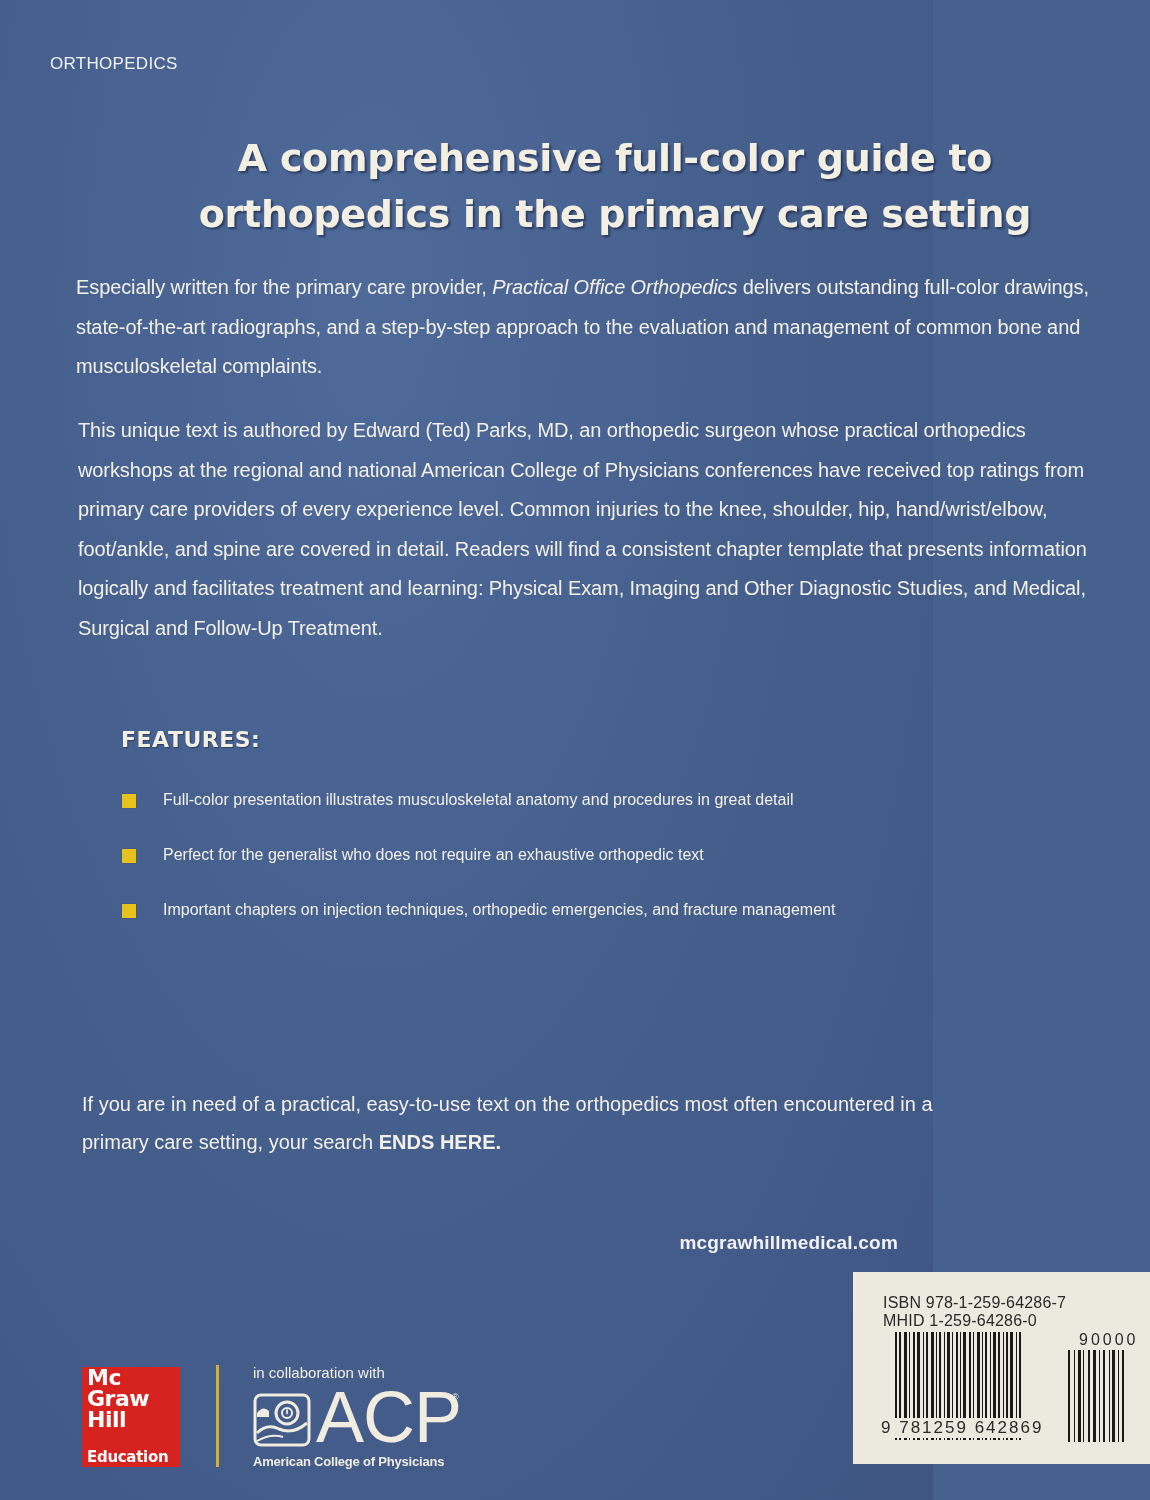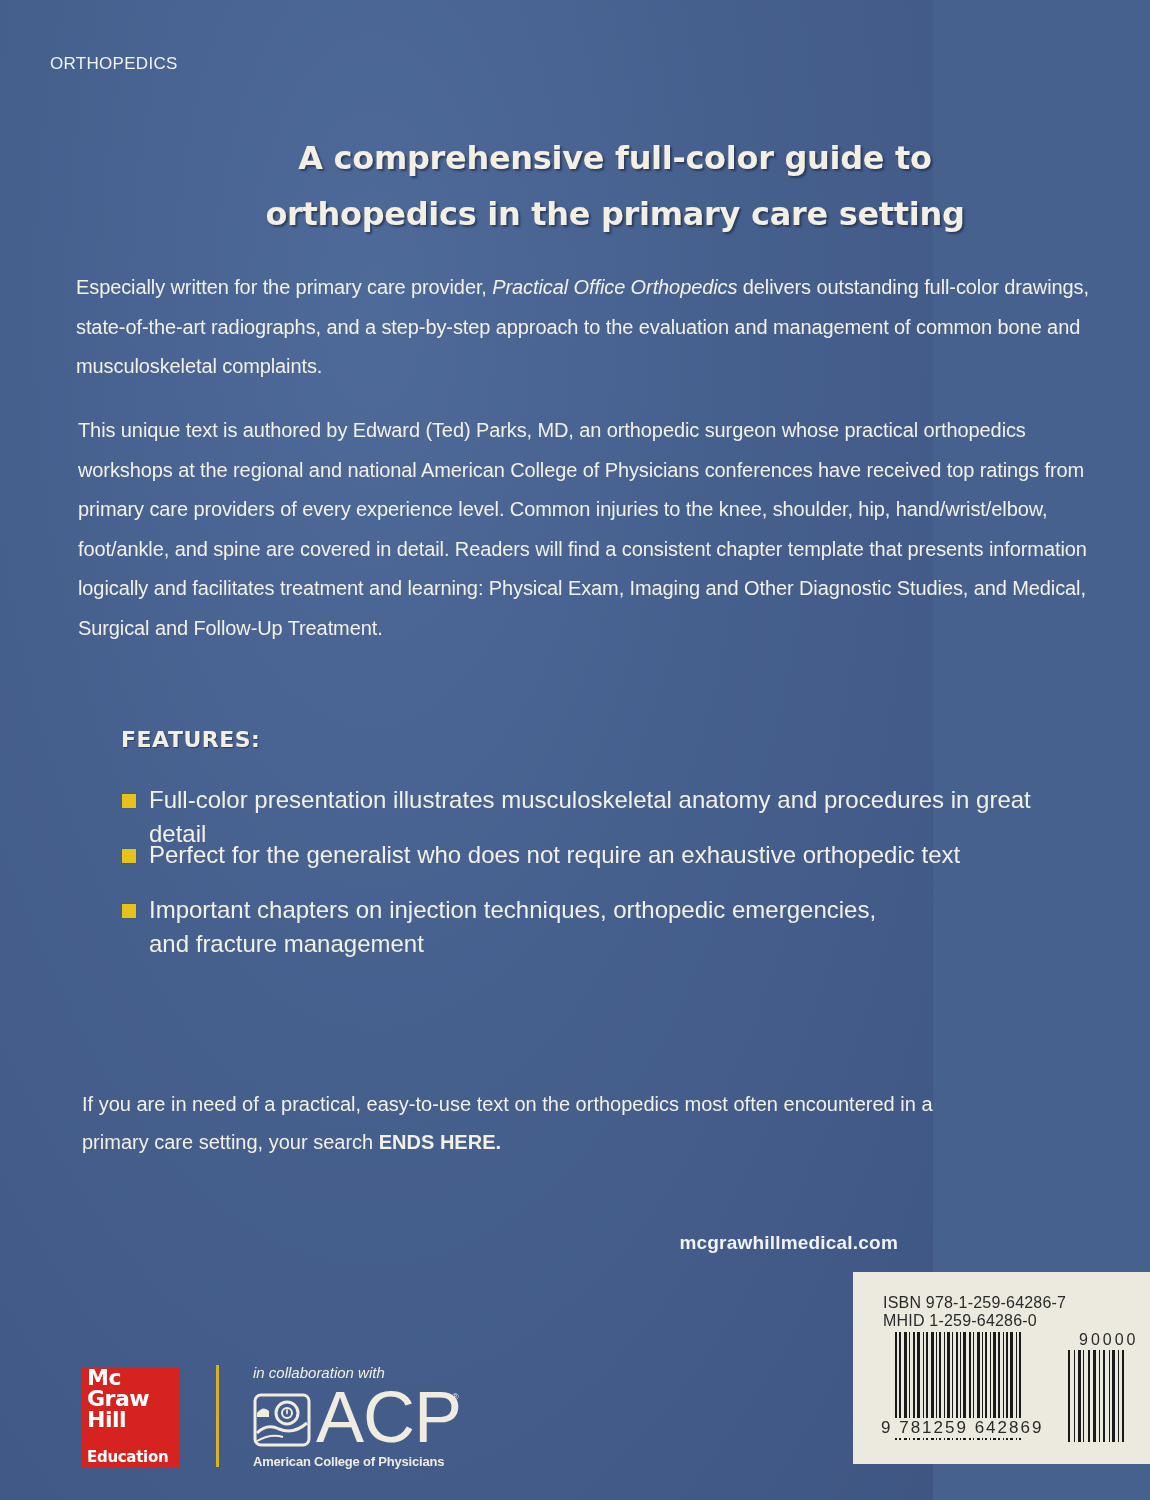--- a/index.html
+++ b/index.html
@@ -29,21 +29,21 @@
       letter-spacing: 0.3px;
       color: #f2f2f2;
     }
     .headline {
       position: absolute;
       left: 100px; width: 1030px;
       top: 130px;
       text-align: center;
       font-family: "DejaVu Sans", sans-serif;
       font-weight: bold;
-      font-size: 32px;
+      font-size: 38px;
       line-height: 56px;
       color: #f3efe2;
       text-shadow: 2px 2px 2px rgba(20,30,55,0.55);
       letter-spacing: -0.3px;
     }
     .para {
       position: absolute;
       font-size: 20px;
       line-height: 39.5px;
       color: #f3f0e6;
@@ -70,22 +70,22 @@
       align-items: flex-start;
     }
     .bullet {
       width: 14px; height: 14px;
       background: #e6c21b;
       margin-top: 11px;
       flex: 0 0 14px;
       box-shadow: 0 0 1px rgba(0,0,0,0.3);
     }
     .feature-text {
-      margin-left: 13px;
-      font-size: 24px;
+      margin-left: 27px;
+      font-size: 16px;
       line-height: 34px;
       color: #f3f0e6;
     }
     .f1 { top: 783px; }
     .f2 { top: 838px; }
     .f3 { top: 893px; }
     .f4 { top: 972px; }
     .closing {
       position: absolute;
       left: 82px; top: 1085px;
@@ -180,21 +180,20 @@
     .divider {
       position: absolute;
       left: 216px; top: 1365px;
       width: 3px; height: 102px;
       background: #d7b02c;
     }
     .collab {
       position: absolute;
       left: 253px; top: 1364px;
       font-size: 15px;
-      font-style: italic;
       color: #f3efe2;
     }
     .acp-emblem {
       position: absolute;
       left: 253px; top: 1393px;
       width: 58px; height: 54px;
     }
     .acp-letters {
       position: absolute;
       left: 316px; top: 1381px;

